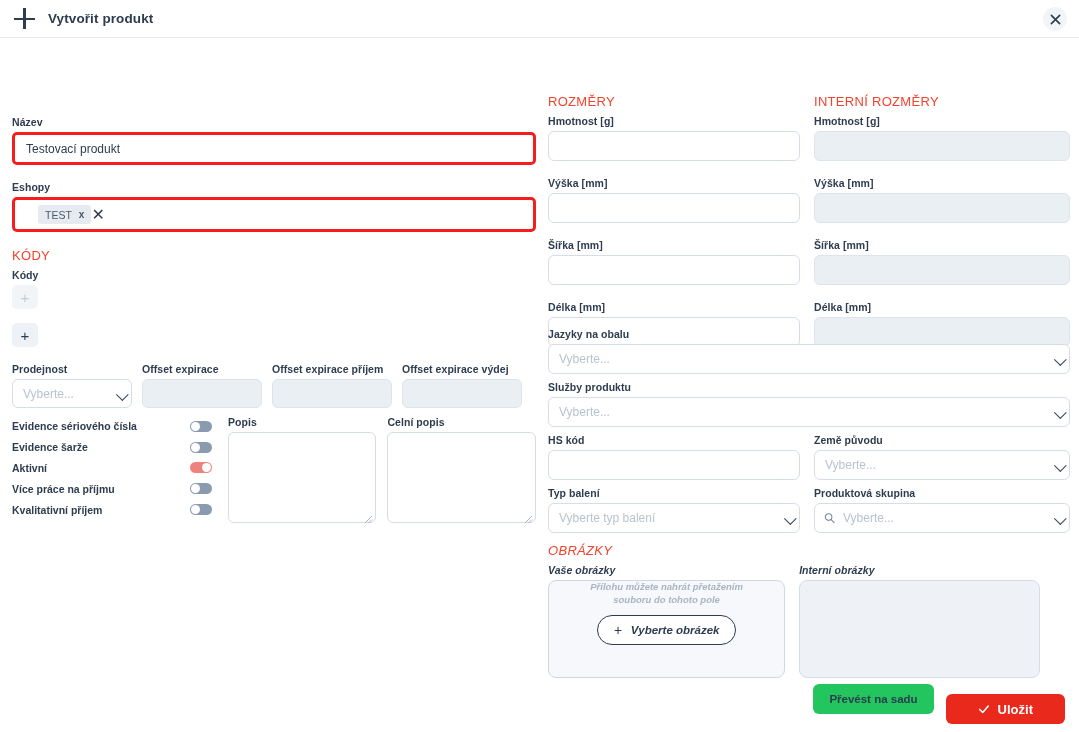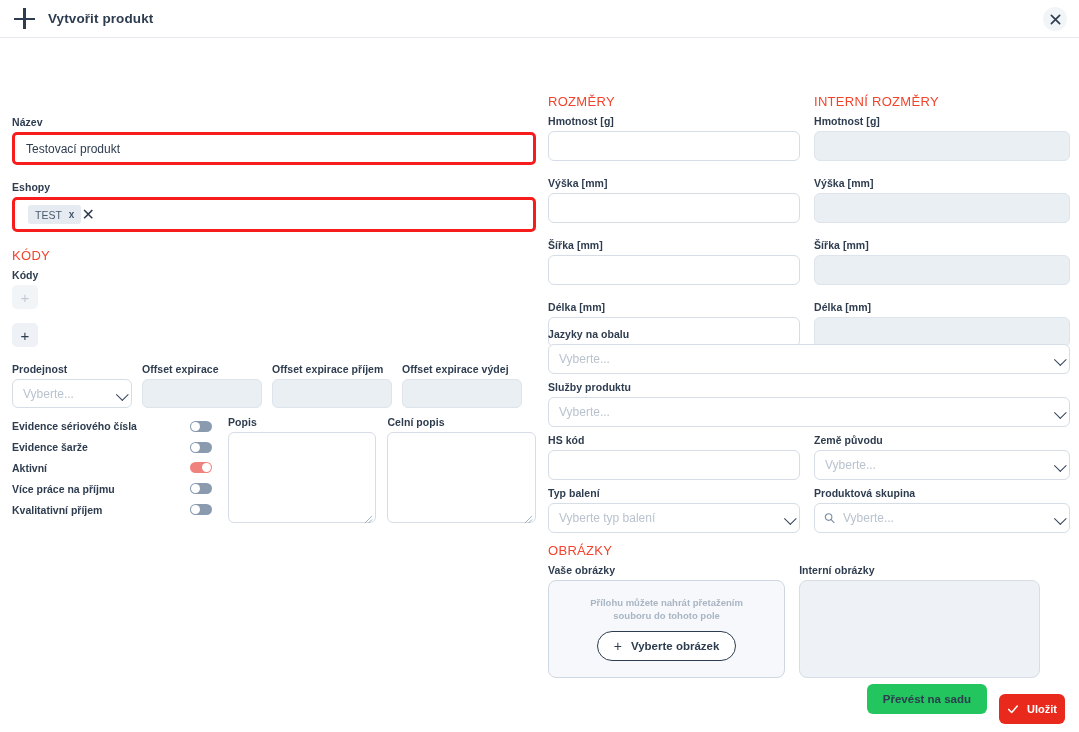--- a/index.html
+++ b/index.html
@@ -83,21 +83,21 @@
   .sel-input { padding-right: 26px; }
   .sel-input.withsearch { padding-left: 28px; }
 
   
   .row { margin-bottom: 16px; }
   .two-col { display:flex; gap: 12px; }
   .two-col > div { flex:1; }
 
   .chip-field {
     width:100%; height: 29px; border:1px solid #fff; border-radius:3px;
-    background:#fff; display:flex; align-items:center; padding:0 12px;
+    background:#fff; display:flex; align-items:center; padding:0 22px;
     position:relative;
   }
   .chip {
     background:#e6ebf1; border-radius:3px; height:19px;
     display:flex; align-items:center; gap:7px;
     padding: 0 7px; font-size: 10.5px; color:#4a5a6e;
   }
   .chip .x { font-weight:bold; font-size:10px; color:#44566c; cursor:pointer; }
 
   .plus-box {
@@ -138,22 +138,22 @@
   .ta-wrap { position:relative; }
   .ta-wrap .grip {
     position:absolute; right: 3px; bottom: 3px; width: 9px; height: 9px;
     pointer-events:none;
   }
 
   
   .dropzone {
     height: 98px; border:1px solid #cfd8e2; border-radius:8px;
     background:#f6f8fb; display:flex; flex-direction:column;
-    align-items:center; justify-content:space-between; gap:8px;
-    padding: 16px 22px; text-align:center;
+    align-items:center; justify-content:flex-start; gap:8px;
+    padding: 0 22px; text-align:center;
   }
   .dz-text { font-size: 9.5px; font-weight:bold; color:#a9b5c3; line-height:1.35; }
   .dz-btn {
     display:flex; align-items:center; gap:9px;
     border:1.5px solid #2e3c4f; border-radius:18px;
     padding: 7px 16px; font-size: 11.5px; font-weight:bold; color:#2e3c4f;
     background:#fff; cursor:pointer;
   }
   .dz-btn .p { font-size: 14px; line-height:1; font-weight:normal; }
   .intbox {
@@ -165,21 +165,21 @@
     position:absolute; right: 14px; bottom: 8px;
     display:flex; align-items:center; gap: 12px;
   }
   .btn-sec {
     background:#22c55e; border:none; border-radius:6px;
     padding: 0 16px; height: 30px; font-size: 11.5px; font-weight:bold;
     color:#2e3c4f; cursor:pointer; font-family:"Liberation Sans", sans-serif;
   }
   .btn-pri {
     background:#e8291c; border:none; border-radius:6px;
-    padding: 0 8px; height: 30px; font-size: 11px; font-weight:bold;
+    padding: 0 32px; height: 30px; font-size: 13px; font-weight:bold;
     color:#fff; cursor:pointer; display:flex; align-items:center; gap:8px;
     font-family:"Liberation Sans", sans-serif;
     margin-top:20px;
   }
 </style>
 </head>
 <body>
 
 <div class="header">
   <span class="hdr-plus"></span>
@@ -388,21 +388,21 @@
     <div class="sel-wrap">
       <svg class="searchico" viewBox="0 0 12 12">
         <circle cx="5" cy="5" r="3.6" fill="none" stroke="#7b8ca1" stroke-width="1.2"></circle>
         <path d="M7.8 7.8 L11 11" stroke="#7b8ca1" stroke-width="1.2" stroke-linecap="round"></path>
       </svg>
       <input class="inp tall sel-input withsearch" readonly="" placeholder="Vyberte..." style="">
       <span class="chev"></span>
     </div>
   </div>
 
-  <div class="col" style="left:548px; top:505px; width:492px;">
+  <div class="col" style="left:548px; top:505px; width:492px;font-style:italic;">
     <div class="sec-head">OBRÁZKY</div>
     <div style="display:flex; gap:14px;">
       <div style="width:252px;">
         <label class="lbl">Vaše obrázky</label>
         <div class="dropzone">
           <div class="dz-text">Přílohu můžete nahrát přetažením souboru do tohoto pole</div>
           <div class="dz-btn">
             <span class="p">+</span>
             <span>Vyberte obrázek</span>
           </div>

